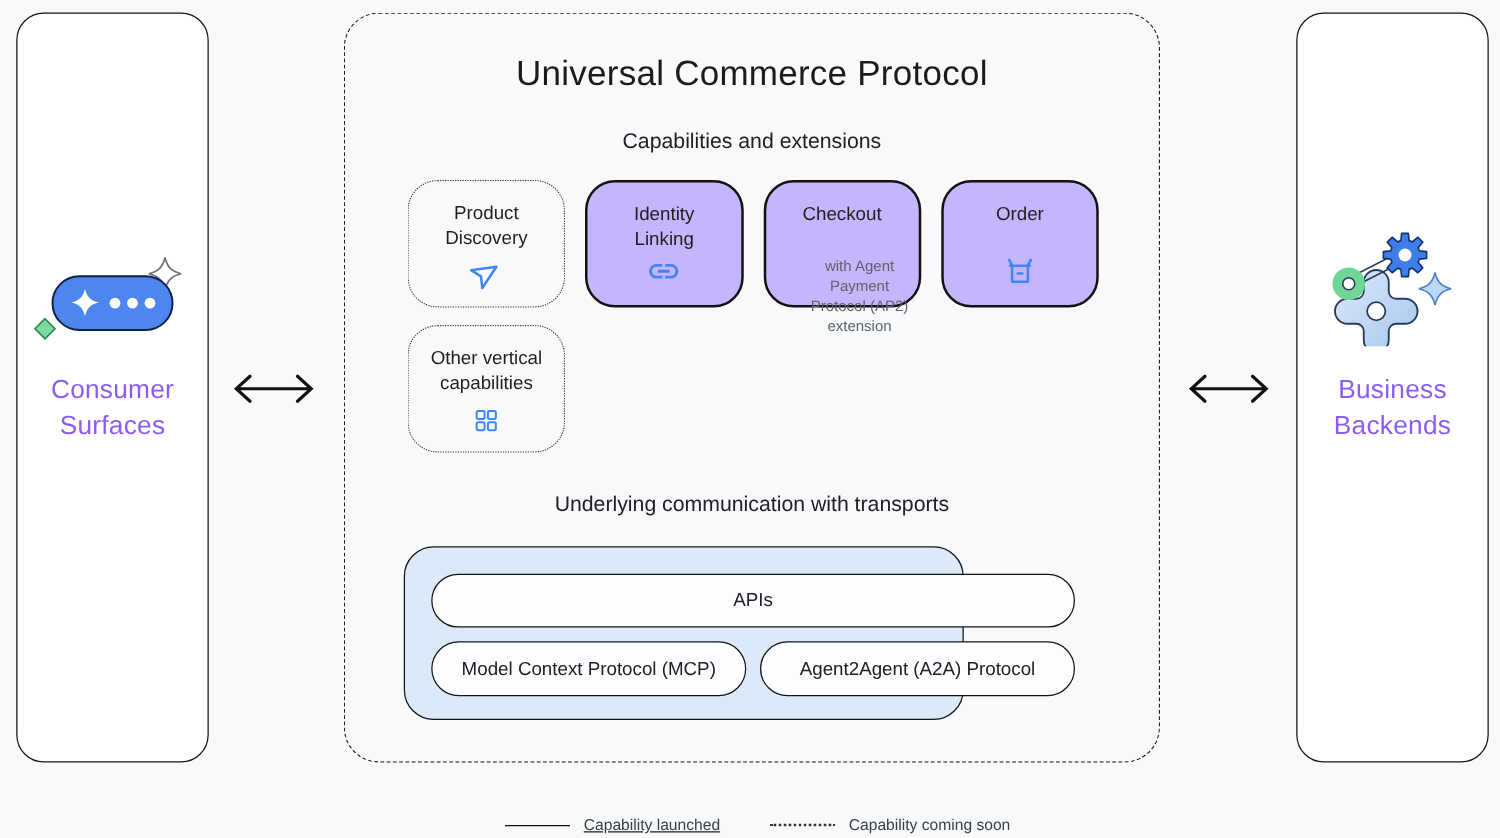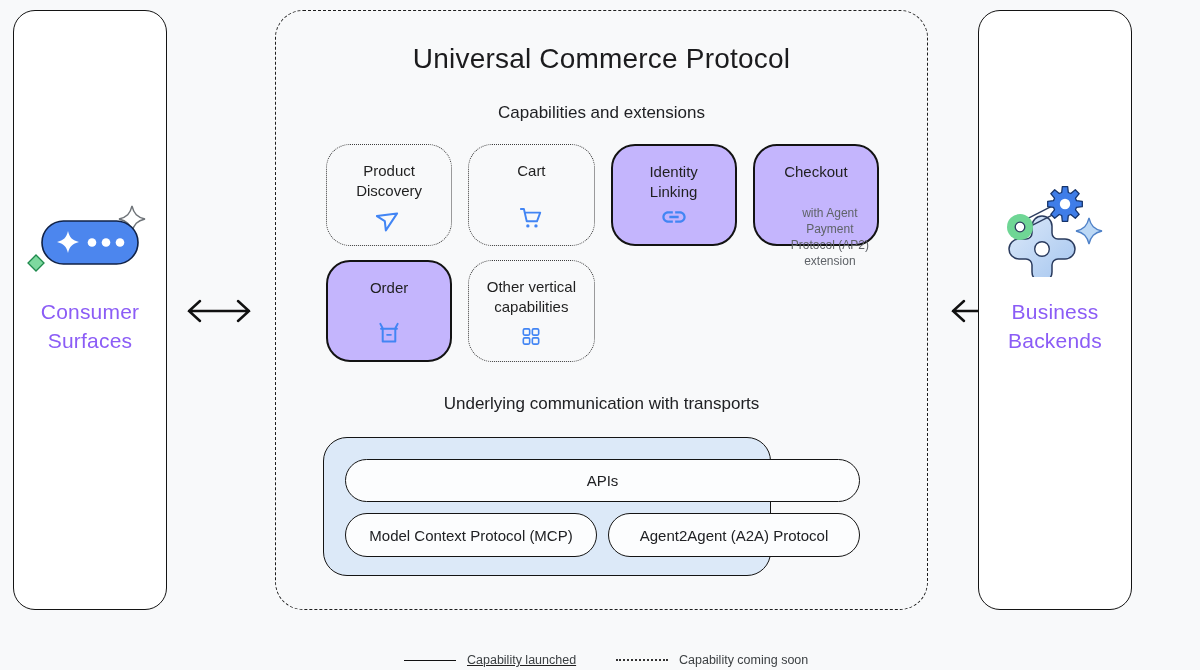--- a/index.html
+++ b/index.html
@@ -119,31 +119,20 @@
           <div>Product</div>
           <div>Discovery</div>
         </div>
         <svg class="cap-icon" width="27" height="27" viewBox="0 0 24 24">
           <g transform="rotate(-32 12 12)">
             <path d="M4 19.5 L20.5 12 L4 4.5 L7.6 12 Z" fill="none" stroke="#4285F4" stroke-width="1.8" stroke-linejoin="round"></path>
           </g>
         </svg>
       </div>
 
-      <div class="cap-card coming-soon">
-        <div class="cap-title">
-          <div>Cart</div>
-
-        </div>
-        <svg class="cap-icon" width="27" height="27" viewBox="0 0 24 24">
-          <path d="M3 3.5 H5.7 L8.2 14.5 H17.3 L20.2 6.8 H6.4" fill="none" stroke="#4285F4" stroke-width="1.7" stroke-linejoin="round" stroke-linecap="round"></path>
-          <circle cx="9.2" cy="18.6" r="1.5" fill="#4285F4"></circle>
-          <circle cx="16.4" cy="18.6" r="1.5" fill="#4285F4"></circle>
-        </svg>
-      </div>
 
       <div class="cap-card launched">
         <div class="cap-title">
           <div>Identity</div>
           <div>Linking</div>
         </div>
         <svg class="cap-icon" width="28" height="28" viewBox="0 0 24 24">
           <path d="M3.9 12c0-1.71 1.39-3.1 3.1-3.1h4V7H7c-2.76 0-5 2.24-5 5s2.24 5 5 5h4v-1.9H7c-1.71 0-3.1-1.39-3.1-3.1zM8 13h8v-2H8v2zm9-6h-4v1.9h4c1.71 0 3.1 1.39 3.1 3.1s-1.39 3.1-3.1 3.1h-4V17h4c2.76 0 5-2.24 5-5s-2.24-5-5-5z" fill="#4285F4"></path>
         </svg>
       </div>
@@ -188,21 +177,21 @@
       <div class="pill pill-apis">APIs</div>
       <div class="pill pill-mcp">Model Context Protocol (MCP)</div>
       <div class="pill pill-a2a">Agent2Agent (A2A) Protocol</div>
     </div>
   </div>
 
   <svg class="connector right" width="68" height="26" viewBox="0 0 68 26">
     <path d="M15 3 L4 13 L15 23 M53 3 L64 13 L53 23 M4 13 H64" stroke="#111" stroke-width="2.5" fill="none" stroke-linecap="round"></path>
   </svg>
 
-  <div class="side-panel" style="left:978px;">
+  <div class="side-panel" style="left:1037px;">
     <svg class="panel-icon" style="left:23px;top:174px;" width="110" height="92" viewBox="0 0 110 92">
       <defs>
         <linearGradient id="lobeGrad" x1="0" y1="0" x2="1" y2="1">
           <stop offset="0" stop-color="#DCE9F9"></stop>
           <stop offset="1" stop-color="#A4C5EF"></stop>
         </linearGradient>
       </defs>
       <g>
         <path d="M30 41 A10 10 0 0 1 50 41 L50 48 A6 6 0 0 0 56 54 L63 54 A10 10 0 0 1 63 74 L56 74 A6 6 0 0 0 50 80 L50 87 A10 10 0 0 1 30 87 L30 80 A6 6 0 0 0 24 74 L17 74 A10 10 0 0 1 17 54 L24 54 A6 6 0 0 0 30 48 Z" fill="url(#lobeGrad)" stroke="#2A3B5E" stroke-width="1.5"></path>
         <circle cx="40" cy="64" r="7.3" fill="#FFFFFF" stroke="#2A3B5E" stroke-width="1.4"></circle>

